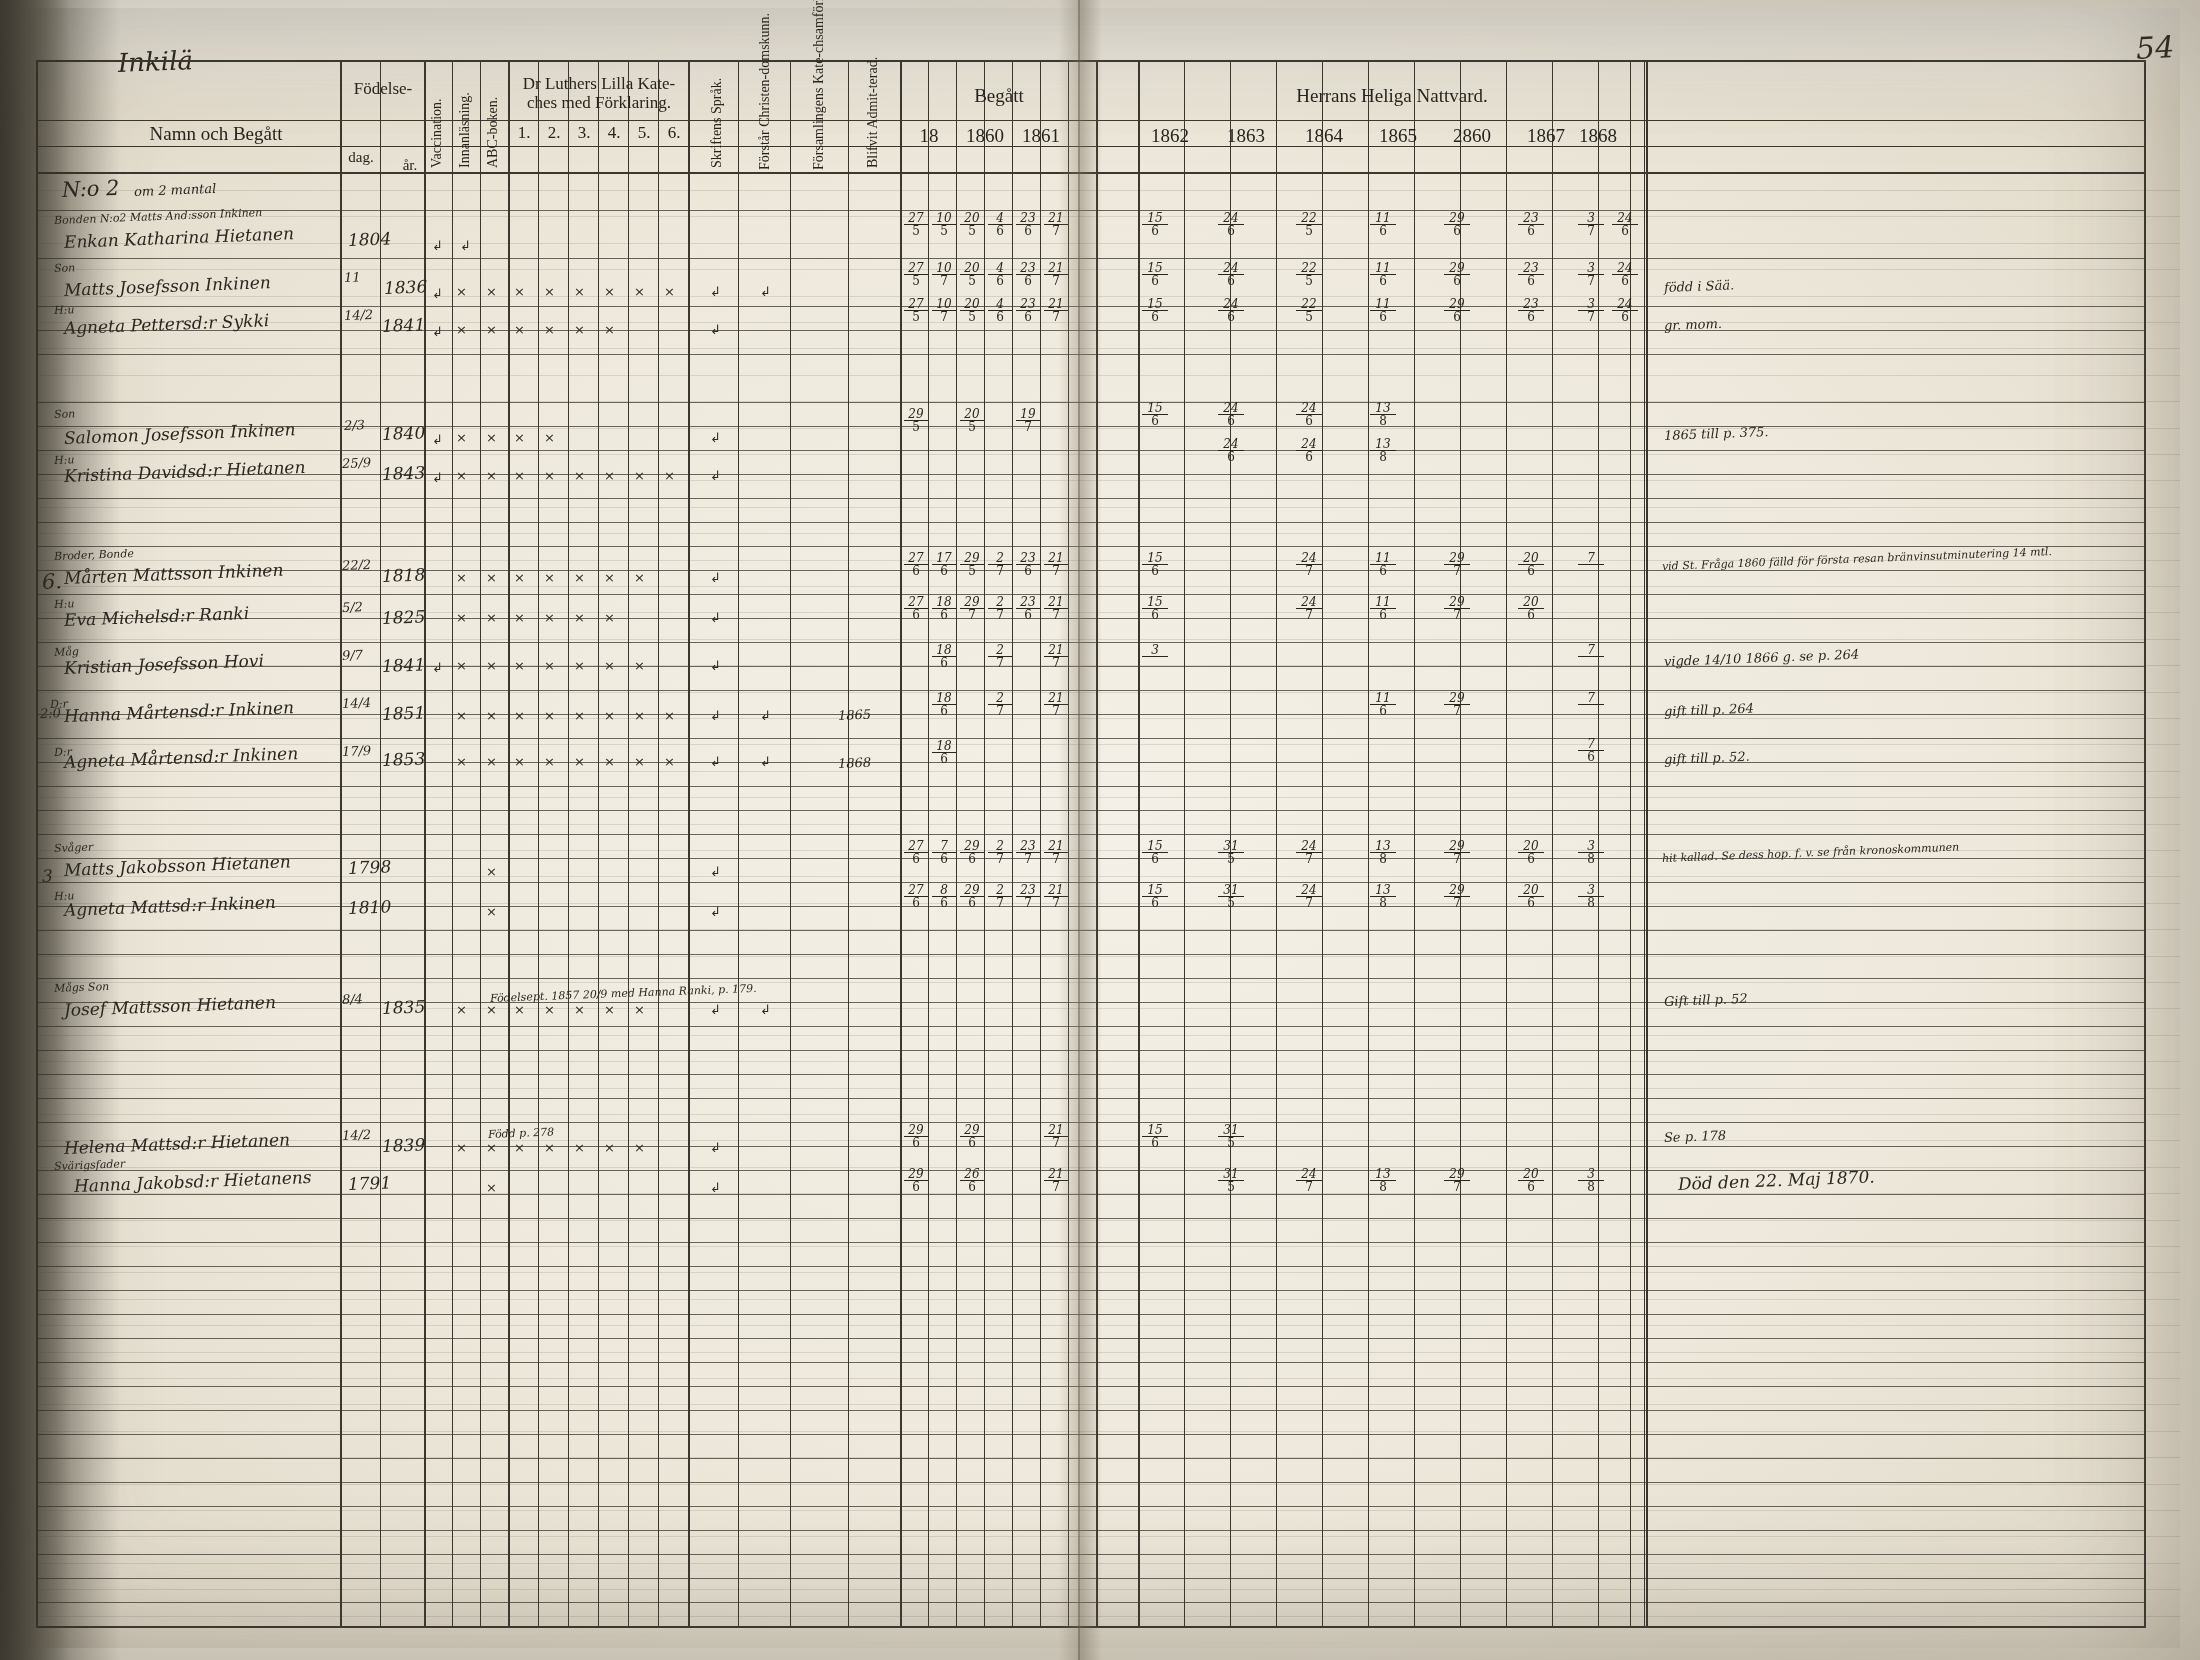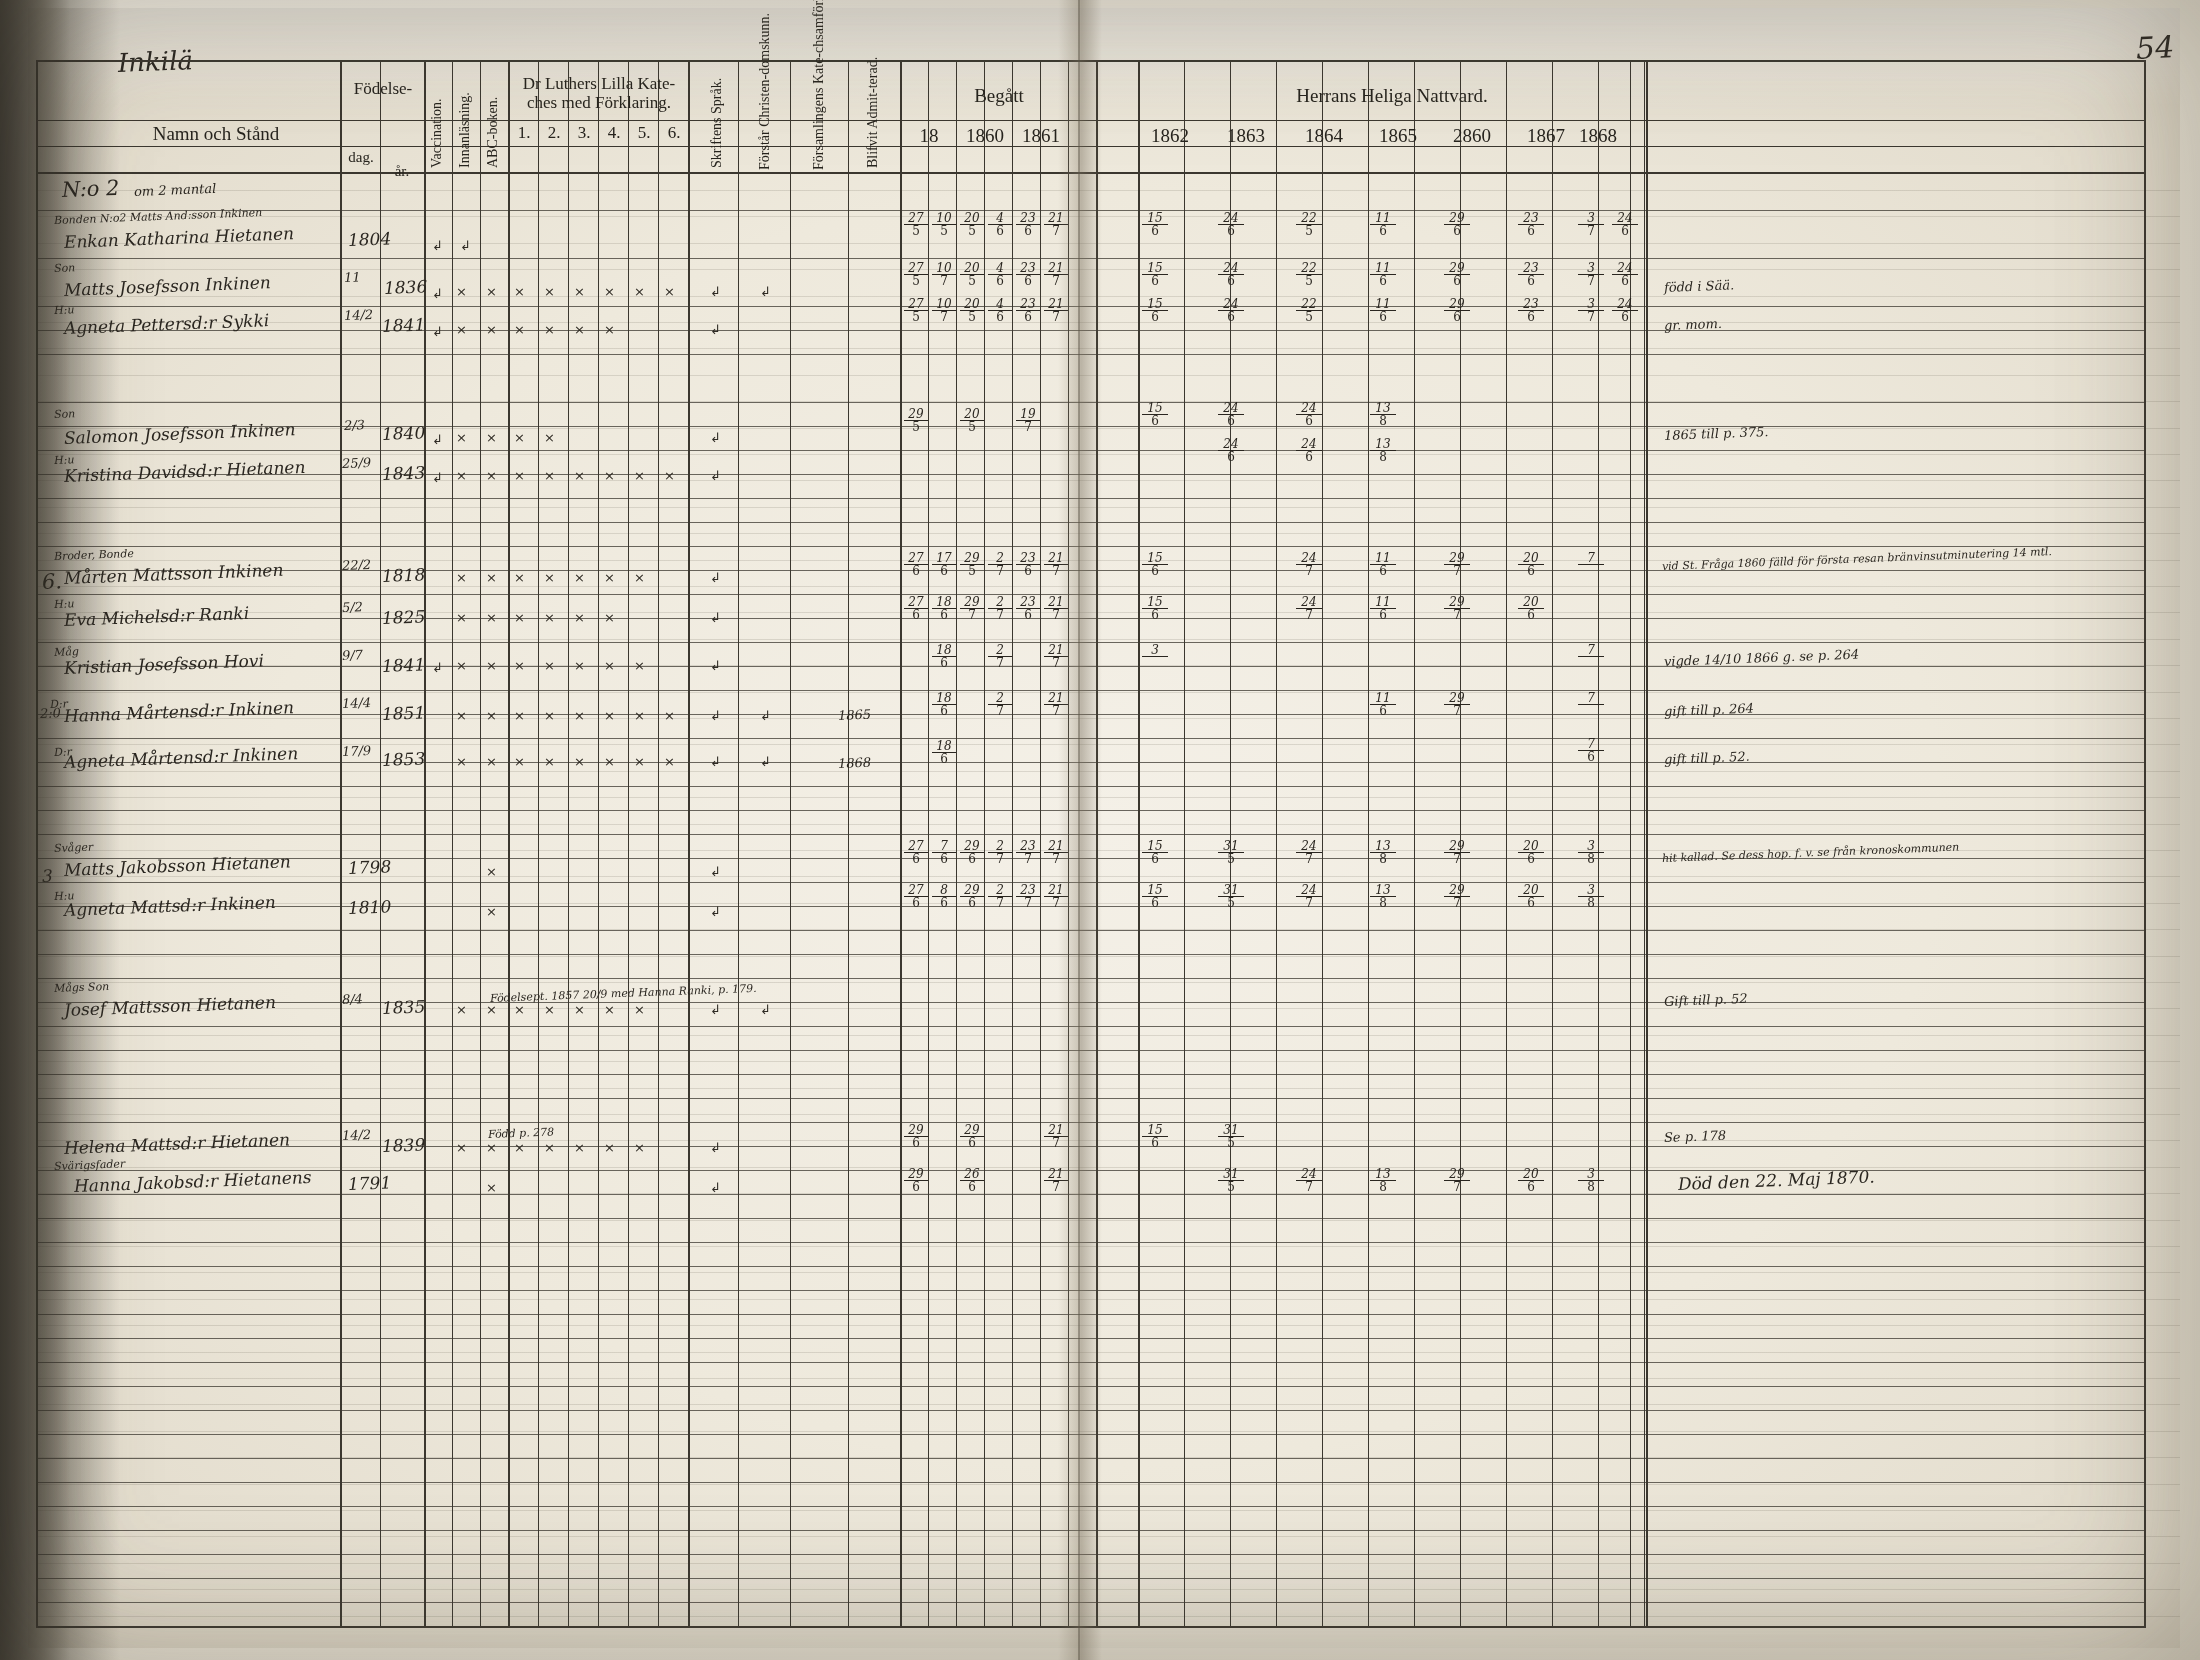--- a/index.html
+++ b/index.html
@@ -285,24 +285,24 @@
     <div class="vline" style="left:1330px;"></div>
     <div class="vline" style="left:1376px;"></div>
     <div class="vline" style="left:1422px;"></div>
     <div class="vline" style="left:1468px;"></div>
     <div class="vline" style="left:1514px;"></div>
     <div class="vline" style="left:1560px;"></div>
     <div class="vline" style="left:1606px;"></div>
     <div class="vline thick" style="left:1608px;"></div>
     <div class="vline" style="left:1592px;"></div>
 
-    <div class="hdr s12" style="left:60px; top:62px; width:236px;">Namn och Stånd</div>
+    <div class="hdr s12" style="left:60px; top:62px; width:236px;">Namn och Begått</div>
     <div class="hdr s11" style="left:304px; top:18px; width:82px;">Födelse-</div>
     <div class="hdr s10" style="left:304px; top:88px; width:38px;">dag.</div>
-    <div class="hdr s10" style="left:344px; top:102px; width:40px;">år.</div>
+    <div class="hdr s10" style="left:344px; top:96px; width:40px;padding-left:8px;">år.</div>
 
     <div class="vhdr" style="left:392px; top:6px; height:100px;">Vaccination.</div>
     <div class="vhdr" style="left:420px; top:6px; height:100px;">Innanläsning.</div>
     <div class="vhdr" style="left:448px; top:6px; height:100px;">ABC-boken.</div>
 
     <div class="hdr s11" style="left:472px; top:12px; width:178px; line-height:1.12;">Dr Luthers Lilla Kate-ches med Förklaring.</div>
     <div class="hdr s11" style="left:472px; top:62px; width:28px;">1.</div>
     <div class="hdr s11" style="left:502px; top:62px; width:28px;">2.</div>
     <div class="hdr s11" style="left:532px; top:62px; width:28px;">3.</div>
     <div class="hdr s11" style="left:562px; top:62px; width:28px;">4.</div>

